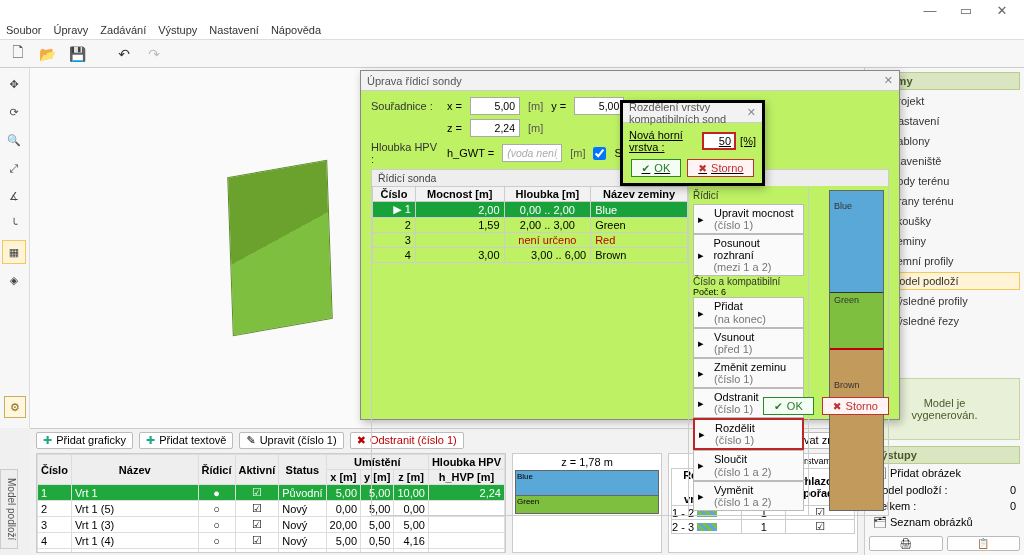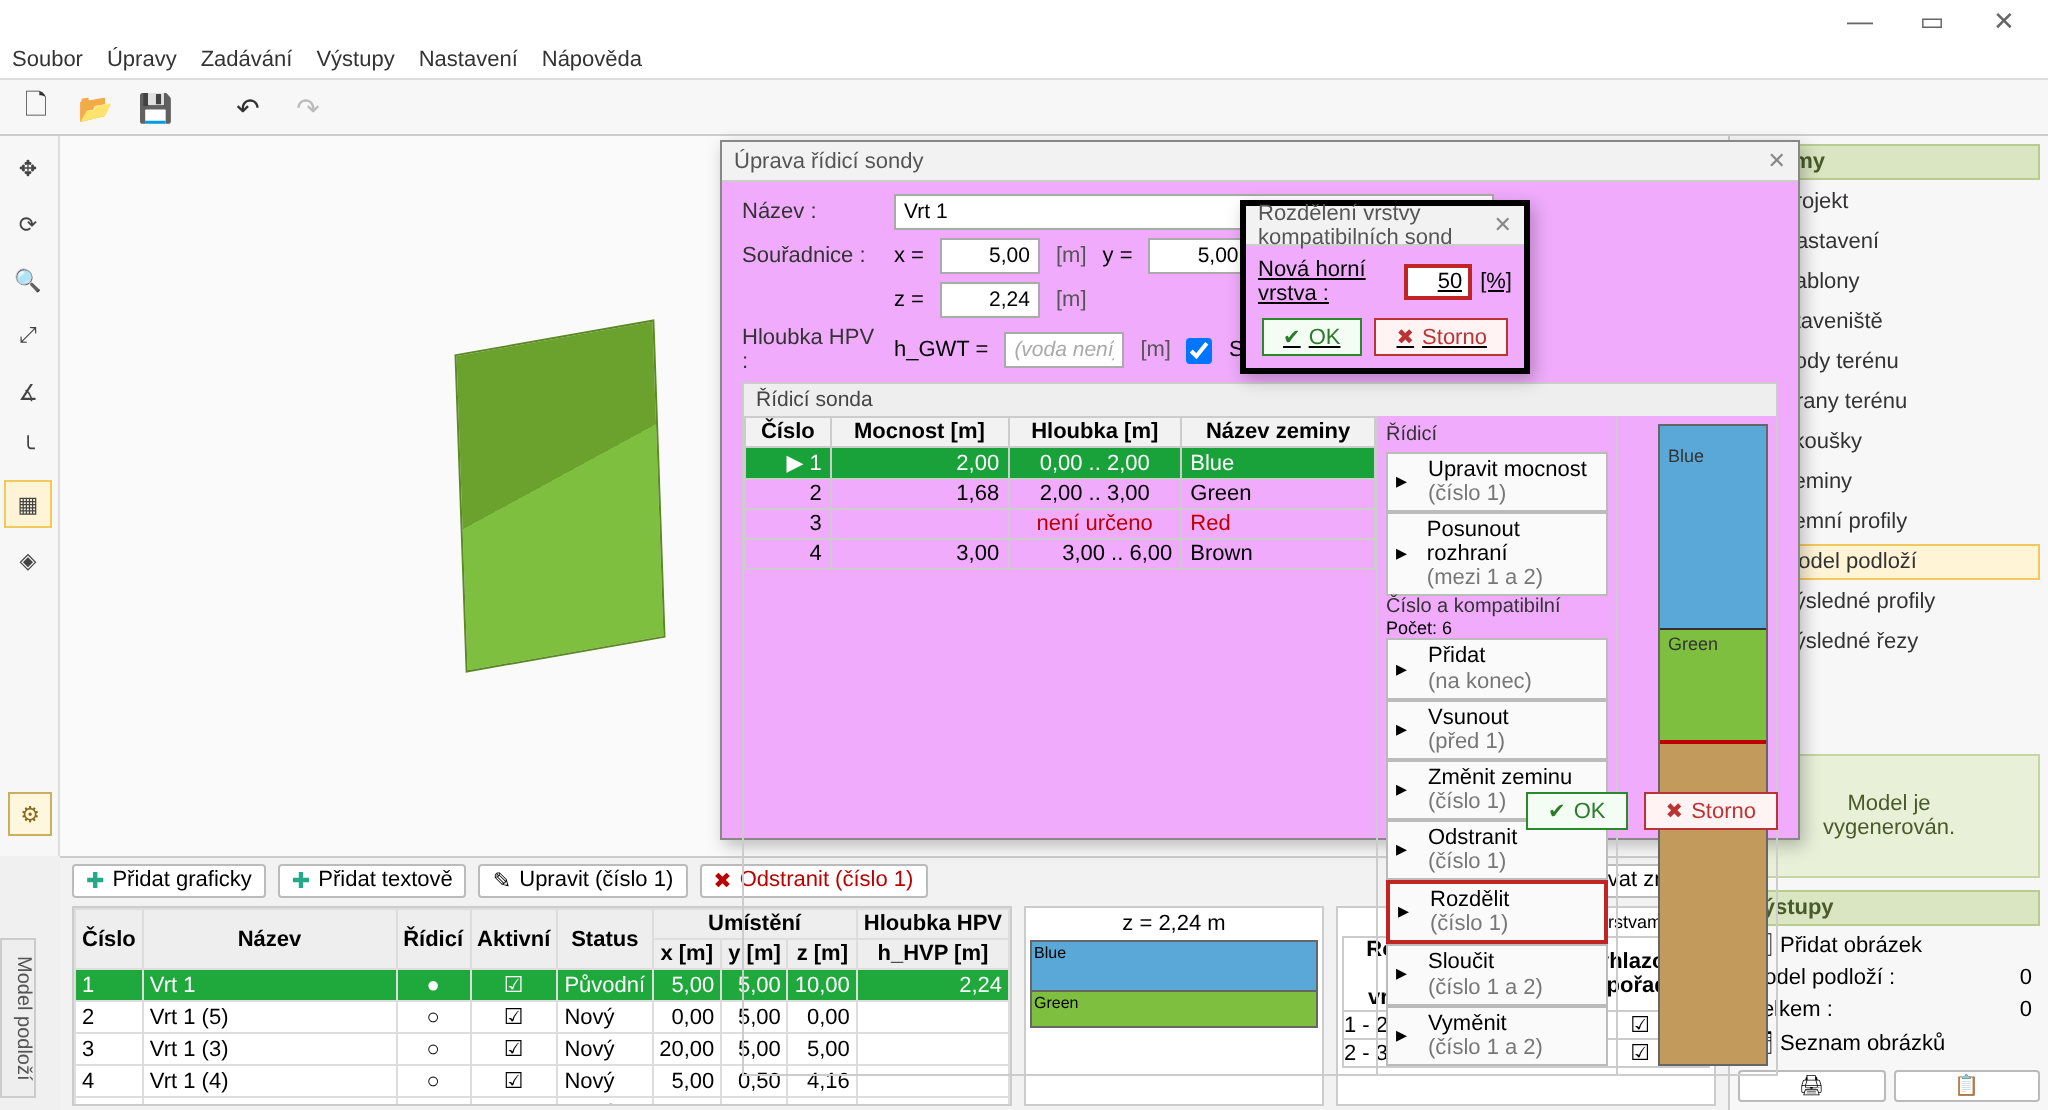--- a/index.html
+++ b/index.html
@@ -33,21 +33,21 @@
 .bottomgrid { flex: 1; display: flex; gap: 6px; padding: 2px 6px; overflow: hidden; }
 .maintable { flex: 1.6; overflow: auto; border: 1px solid #ccc; background: #fff; font-size: 10px; }
 .maintable table { border-collapse: collapse; width: 100%; }
 .maintable th, .maintable td { border: 1px solid #ddd; padding: 1px 3px; white-space: nowrap; }
 .maintable th { background: #eee; }
 .rowgreen td { background: #1fa83c; color: #fff; }
 .minipane { width: 150px; border: 1px solid #ccc; background: #fff; padding: 2px; font-size: 9px; }
 .legendpane { width: 190px; border: 1px solid #ccc; background: #fff; padding: 2px; font-size: 9px; }
 
 
-.dlg { position: absolute; background: #f0abfc; border: 1px solid #888; box-shadow: 2px 3px 8px rgba(0,0,0,.25); }
+.dlg { position: absolute; background: #bef264; border: 1px solid #888; box-shadow: 2px 3px 8px rgba(0,0,0,.25); }
 .dlg .dlgtitle { height: 20px; background: #f2f2f2; border-bottom: 1px solid #ccc; display: flex; align-items: center; padding: 0 6px; color: #555; }
 .dlg .dlgtitle .x { margin-left: auto; color: #888; }
 .dlg1 { left: 360px; top: 70px; width: 540px; height: 350px; }
 .dlg1 .body { padding: 6px 10px; }
 .fldrow { display: flex; align-items: center; gap: 8px; margin-bottom: 4px; font-size: 10.5px; }
 .fldrow label { width: 68px; color: #333; }
 .fldrow input[type=text] { height: 18px; border: 1px solid #aaa; padding: 0 4px; font-size: 10.5px; }
 .fldrow .unit { color: #555; }
 .section { border: 1px solid #ccc; margin-top: 4px; }
 .section .shdr { background: #eee; padding: 2px 6px; font-size: 10.5px; color: #444; }
@@ -300,21 +300,21 @@
               <td>Nový</td>
               <td style="text-align:right">5,00</td>
               <td style="text-align:right">9,50</td>
               <td style="text-align:right">2,32</td>
               <td style="text-align:right"></td>
             </tr>
           </tbody>
       </table>
     </div>
     <div class="minipane">
-      <div style="text-align:center">z = 2,24 m</div>
+      <div style="text-align:center">z = 1,78 m</div>
       <div style="height:26px;background:#5aa8d8;border:1px solid #666;margin-top:2px;font-size:8px;padding:1px">Blue</div>
       <div style="height:18px;background:#7fbf3f;border:1px solid #666;border-top:0;font-size:8px;padding:1px">Green</div>
     </div>
     <div class="legendpane">
       <div style="text-align:center;font-size:9px">Generování rozhraní mezi vrstvami</div>
       <table style="width:100%;border-collapse:collapse;font-size:9px;margin-top:2px">
         <tbody>
             <tr>
               <th style="border:1px solid #ccc">Rozhraní mezi vrstvami</th>
               <th style="border:1px solid #ccc">Skupina</th>
@@ -339,24 +339,20 @@
 </div>
 
 <div class="vstab">Model podloží</div>
 
 <div class="dlg dlg1">
   <div class="dlgtitle">
       <span>Úprava řídicí sondy</span>
       <span class="x">✕</span>
     </div>
   <div class="body">
-    <div class="fldrow">
-        <label>Název :</label>
-        <input type="text" style="width: 300px;" value="Vrt 1">
-      </div>
     <div class="fldrow">
       <label>Souřadnice :</label>
       <span>x =</span>
         <input type="text" style="width: 50px; text-align: right;" value="5,00">
         <span class="unit">[m]</span>
       <span>y =</span>
         <input type="text" style="width: 50px; text-align: right;" value="5,00">
         <span class="unit">[m]</span>
     </div>
     <div class="fldrow">
@@ -388,21 +384,21 @@
               </thead>
               <tbody id="laybody">
                 <tr class="selrow">
                   <td style="text-align:right">▶ 1</td>
                   <td style="text-align:right">2,00</td>
                   <td class="" style="text-align:center">0,00 .. 2,00</td>
                   <td class="">Blue</td>
                 </tr>
                 <tr>
                   <td style="text-align:right">2</td>
-                  <td style="text-align:right">1,68</td>
+                  <td style="text-align:right">1,59</td>
                   <td class="" style="text-align:center">2,00 .. 3,00</td>
                   <td class="">Green</td>
                 </tr>
                 <tr>
                   <td style="text-align:right">3</td>
                   <td style="text-align:right"></td>
                   <td class="redcell" style="text-align:center">není určeno</td>
                   <td class="redcell">Red</td>
                 </tr>
                 <tr>

